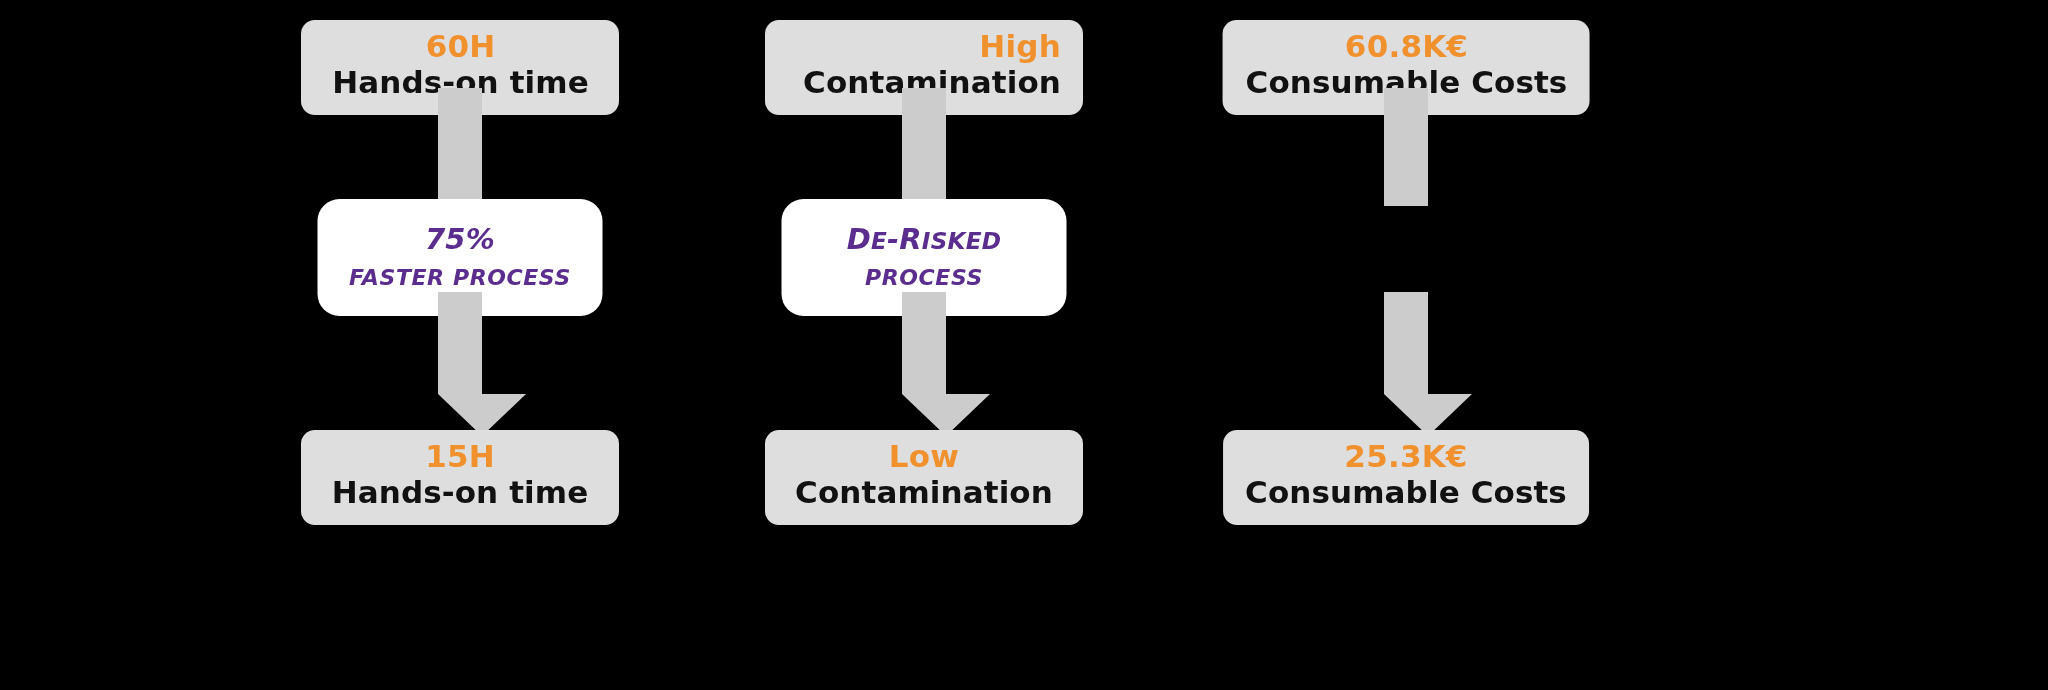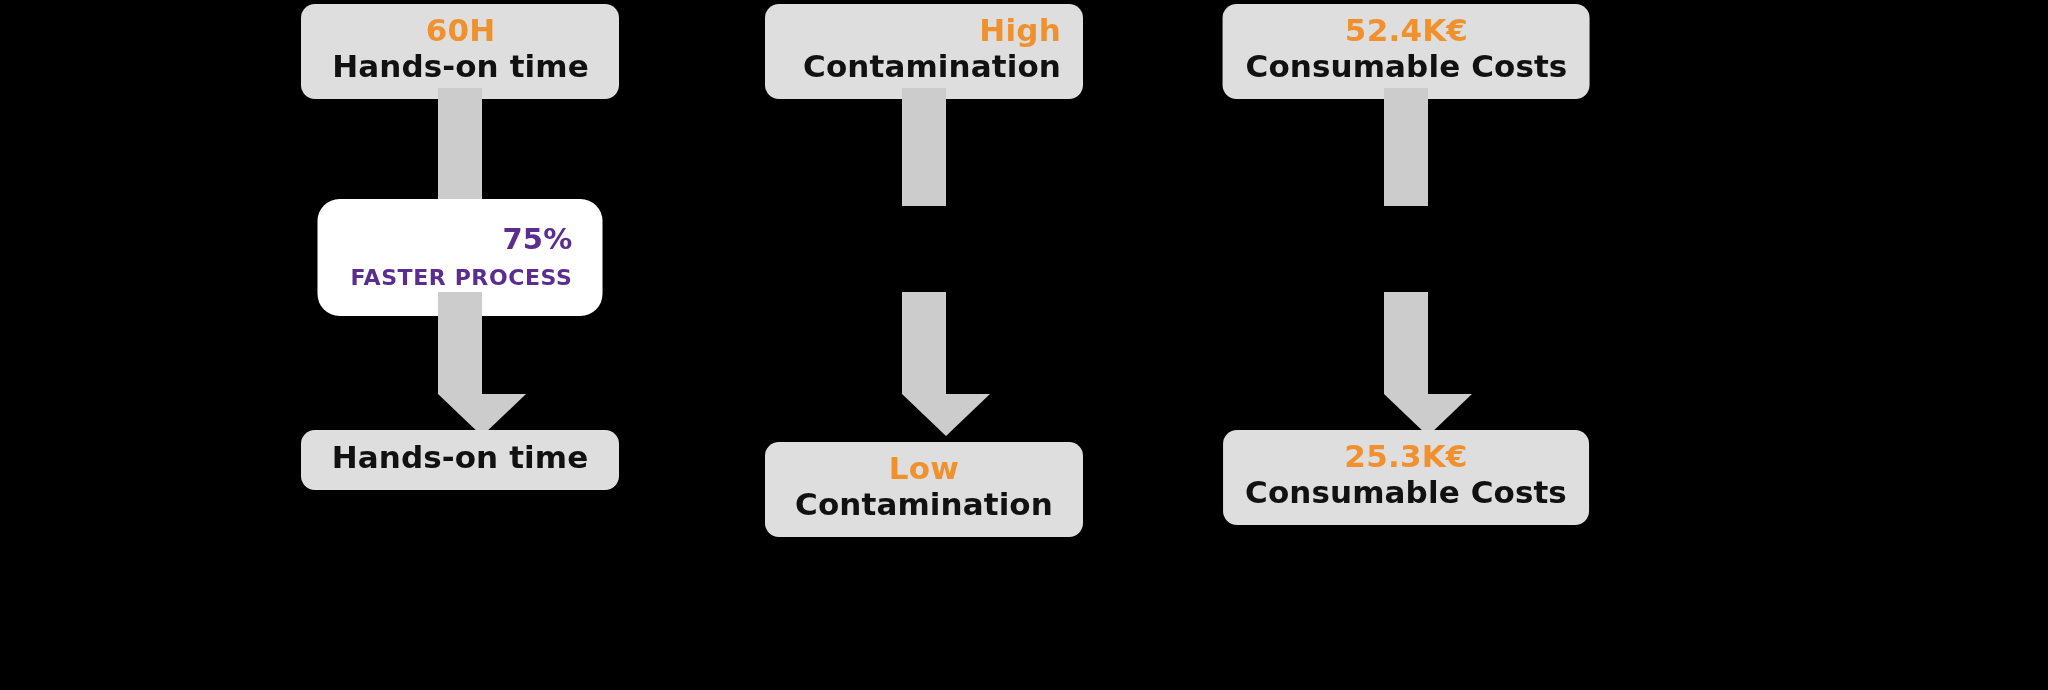--- a/index.html
+++ b/index.html
@@ -40,21 +40,21 @@
     left: 50%;
     transform: translateX(-50%);
     background: #dedede;
     border-radius: 14px;
     box-sizing: border-box;
     padding: 9px 22px 13px 22px;
     text-align: center;
     white-space: nowrap;
     min-width: 318px;
   }
-  .outcome-box.top    { top: 4px; padding-left: 23px; }
+  .outcome-box.top    { top: 20px; padding-left: 23px; }
   .outcome-box.bottom { top: 430px; }
 
   .metric-value {
     display: block;
     color: #f0912d;
     font-size: 31px;
     font-weight: 700;
     line-height: 1.12;
     letter-spacing: 0.2px;
   }
@@ -97,23 +97,24 @@
   
   .benefit-badge {
     position: absolute;
     left: 50%;
     transform: translateX(-50%);
     top: 199px;
     background: #ffffff;
     border-radius: 22px;
     box-sizing: border-box;
     padding: 22px 30px 24px 30px;
-    text-align: right;
+    text-align: center;
     white-space: nowrap;
     min-width: 285px;
+    font-style: italic;
   }
   .benefit-value {
     display: block;
     color: #5b2d8e;
     font-size: 29px;
     font-weight: 700;
     line-height: 1.25;
     letter-spacing: 0.2px;
     margin-bottom: 8px;
   }
@@ -156,51 +157,56 @@
       <span class="benefit-value" style="color: rgb(91, 45, 142);">75%</span>
       <span class="benefit-caption" style="color: rgb(91, 45, 142);">FASTER PROCESS</span>
     </div>
 
     <div class="arrow lower">
       <div class="shaft" style="background: rgb(204, 204, 204);"></div>
       <div class="head" style="border-top-color: rgb(204, 204, 204);"></div>
     </div>
 
     <div class="outcome-box bottom" style="background: rgb(222, 222, 222);">
+      <span class="metric-value" style="color: rgb(240, 145, 45);">15H</span>
       <span class="metric-label" style="color: rgb(17, 17, 17);">Hands-on time</span>
     </div>
   </div>
 
   <div class="column col-1">
 
     <div class="outcome-box top" style="background: rgb(222, 222, 222); text-align: right;">
       <span class="metric-value" style="color: rgb(240, 145, 45);">High</span>
       <span class="metric-label" style="color: rgb(17, 17, 17);">Contamination</span>
     </div>
 
     <div class="arrow upper">
       <div class="shaft" style="background: rgb(204, 204, 204);"></div>
     </div>
 
+    <div class="benefit-badge" style="background: rgb(255, 255, 255);">
+      <span class="benefit-value smallcaps" style="color: rgb(91, 45, 142);"><span class="cap">D</span><span class="sc">E</span><span class="cap">-</span><span class="cap">R</span><span class="sc">ISKED</span></span>
+      <span class="benefit-caption" style="color: rgb(91, 45, 142);">PROCESS</span>
+    </div>
 
     <div class="arrow lower">
       <div class="shaft" style="background: rgb(204, 204, 204);"></div>
       <div class="head" style="border-top-color: rgb(204, 204, 204);"></div>
     </div>
 
-    <div class="outcome-box bottom" style="background: rgb(222, 222, 222); margin-top: 12px;">
+    <div class="outcome-box bottom" style="background: rgb(222, 222, 222);">
       <span class="metric-value" style="color: rgb(240, 145, 45);">Low</span>
       <span class="metric-label" style="color: rgb(17, 17, 17);">Contamination</span>
     </div>
   </div>
 
   <div class="column col-2">
 
     <div class="outcome-box top" style="background: rgb(222, 222, 222);">
-      <span class="metric-value" style="color: rgb(240, 145, 45);">52.4K€</span>
+      <span class="metric-value" style="color: rgb(240, 145, 45);">60.8K€</span>
       <span class="metric-label" style="color: rgb(17, 17, 17);">Consumable Costs</span>
     </div>
 
     <div class="arrow upper">
       <div class="shaft" style="background: rgb(204, 204, 204);"></div>
     </div>
 
 
     <div class="arrow lower">
       <div class="shaft" style="background: rgb(204, 204, 204);"></div>

